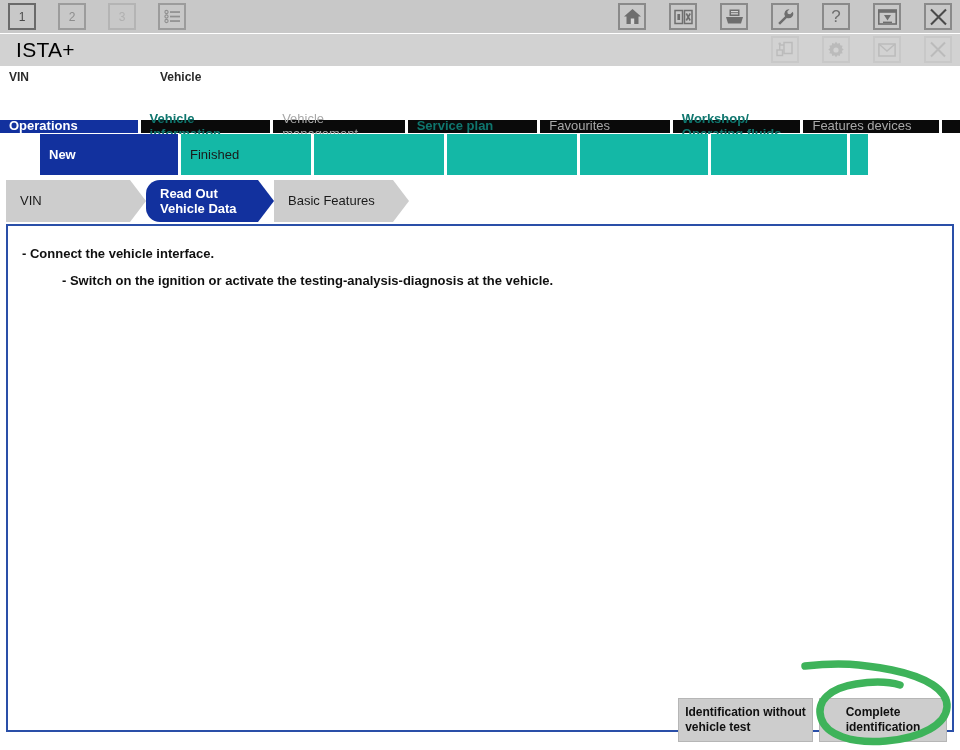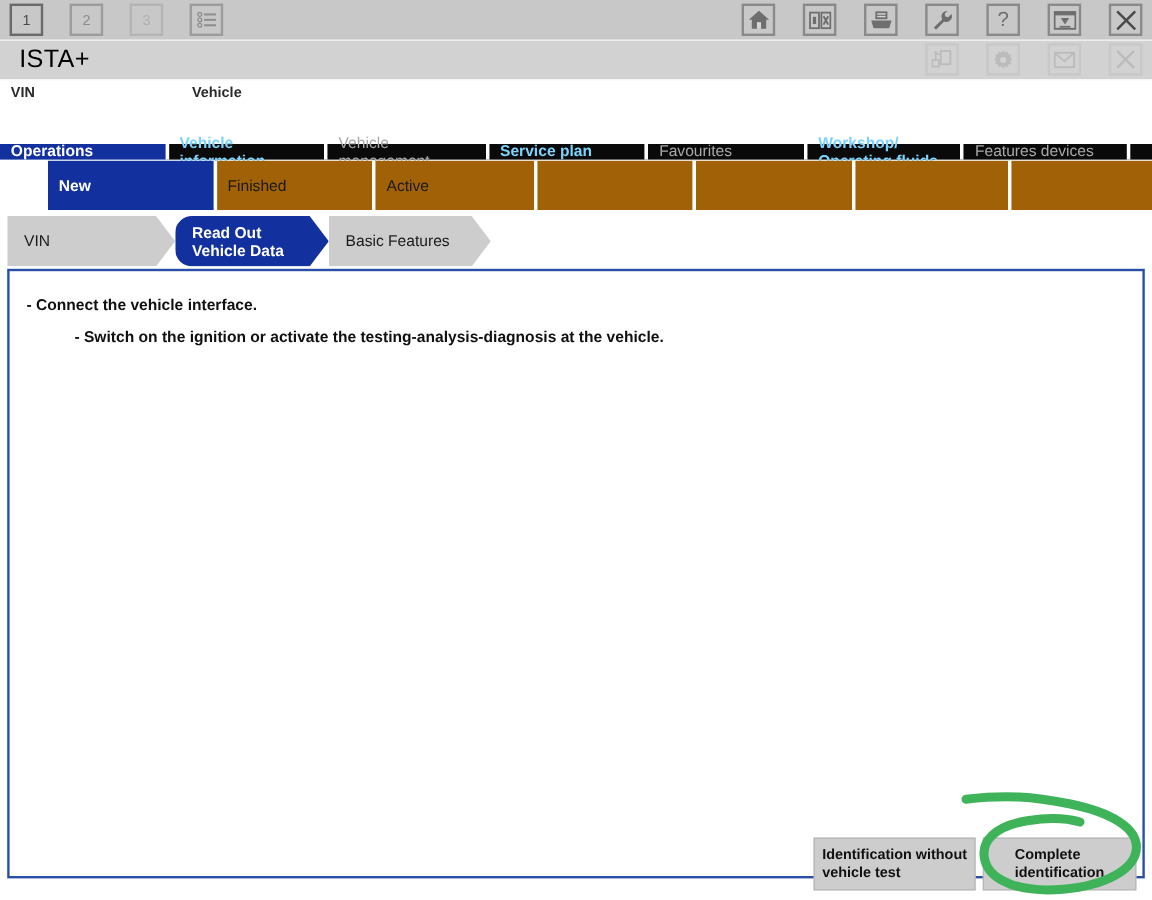--- a/index.html
+++ b/index.html
@@ -127,38 +127,38 @@
     color: #a8a8a8;
     display: flex;
     align-items: center;
     padding: 0 9px;
     box-sizing: border-box;
     border-right: 3px solid #ffffff;
     line-height: 1.15;
     font-size: 13px;
     margin-top: 31px;
   }
-  .tab.bright { color: #7dd3fc; font-weight: bold; }
+  .tab.bright { color: #0f766e; font-weight: bold; }
   .tab.sel {
     background: #12319e;
     color: #ffffff;
     font-weight: bold;
   }
 
   
   .subrow {
     position: absolute;
     left: 0; top: 134px;
     width: 960px; height: 41px;
     display: flex;
     background: #ffffff;
     padding-left: 40px;
   }
   .subtab {
-    background: #a16207;
+    background: #14b8a6;
     color: #1a1a1a;
     display: flex;
     align-items: center;
     padding: 0 9px;
     box-sizing: border-box;
     border-right: 3px solid #ffffff;
     font-size: 13px;
   }
   .subtab.sel {
     background: #12319e;
@@ -373,23 +373,20 @@
   <div class="tab" style="width:15px;border-right:none"></div>
 </div>
 
 <div class="subrow">
   <div class="subtab sel" style="width:141px">
     <span>New</span>
   </div>
   <div class="subtab" style="width:133px">
     <span>Finished</span>
   </div>
-  <div class="subtab" style="width:135px">
-    <span>Active</span>
-  </div>
   <div class="subtab" style="width:133px"></div>
   <div class="subtab" style="width:133px"></div>
   <div class="subtab" style="width:131px"></div>
   <div class="subtab" style="width:139px"></div>
   <div class="subtab" style="width:15px;border-right:none"></div>
 </div>
 
 <div class="chevrow">
   <div class="chev" style="left:6px;width:140px">
     <span class="ctxt">VIN</span>

